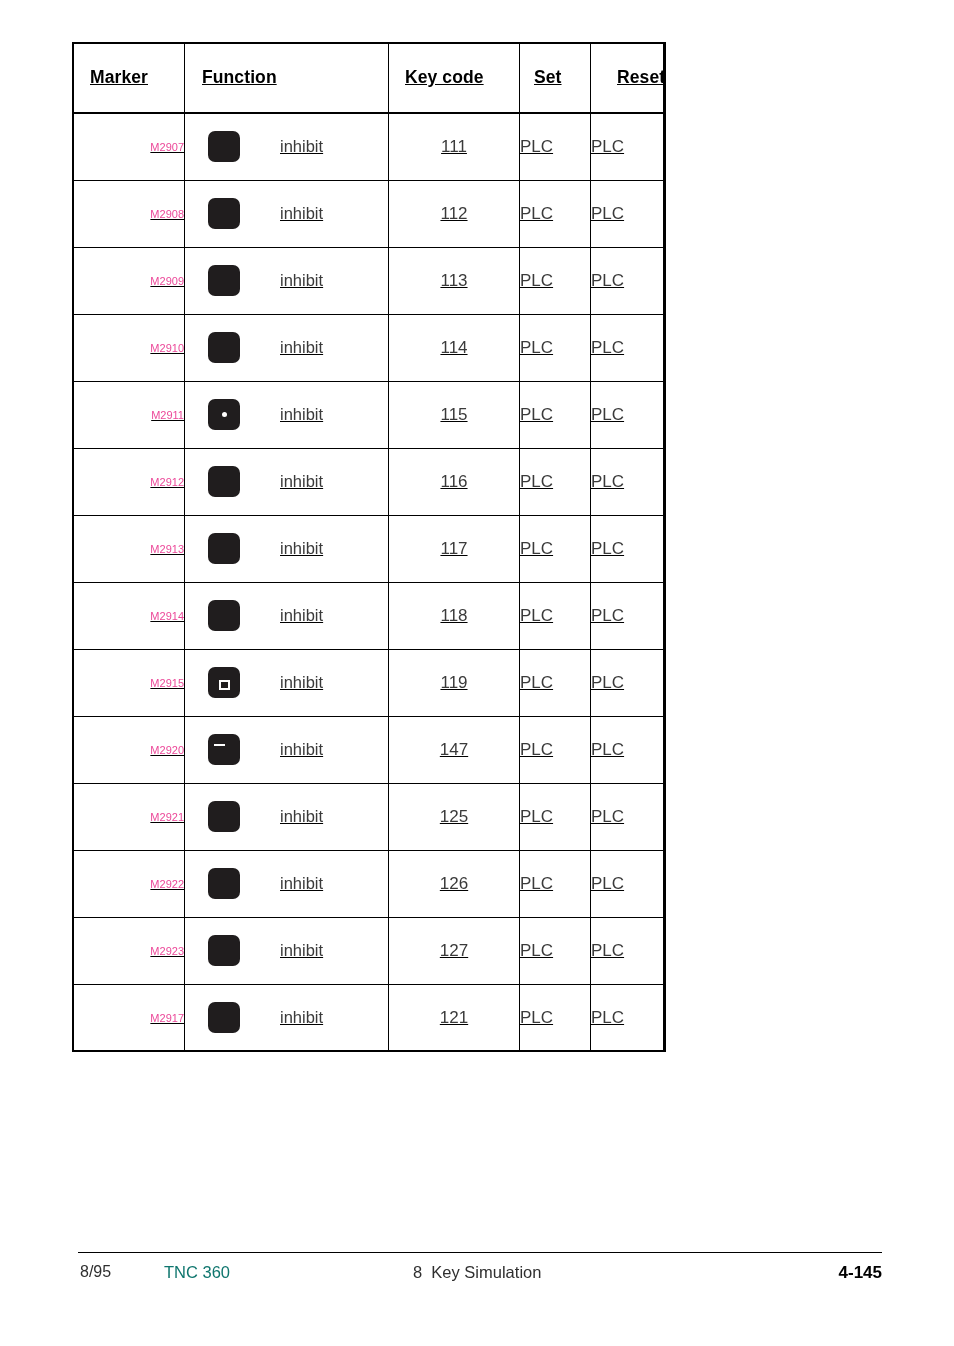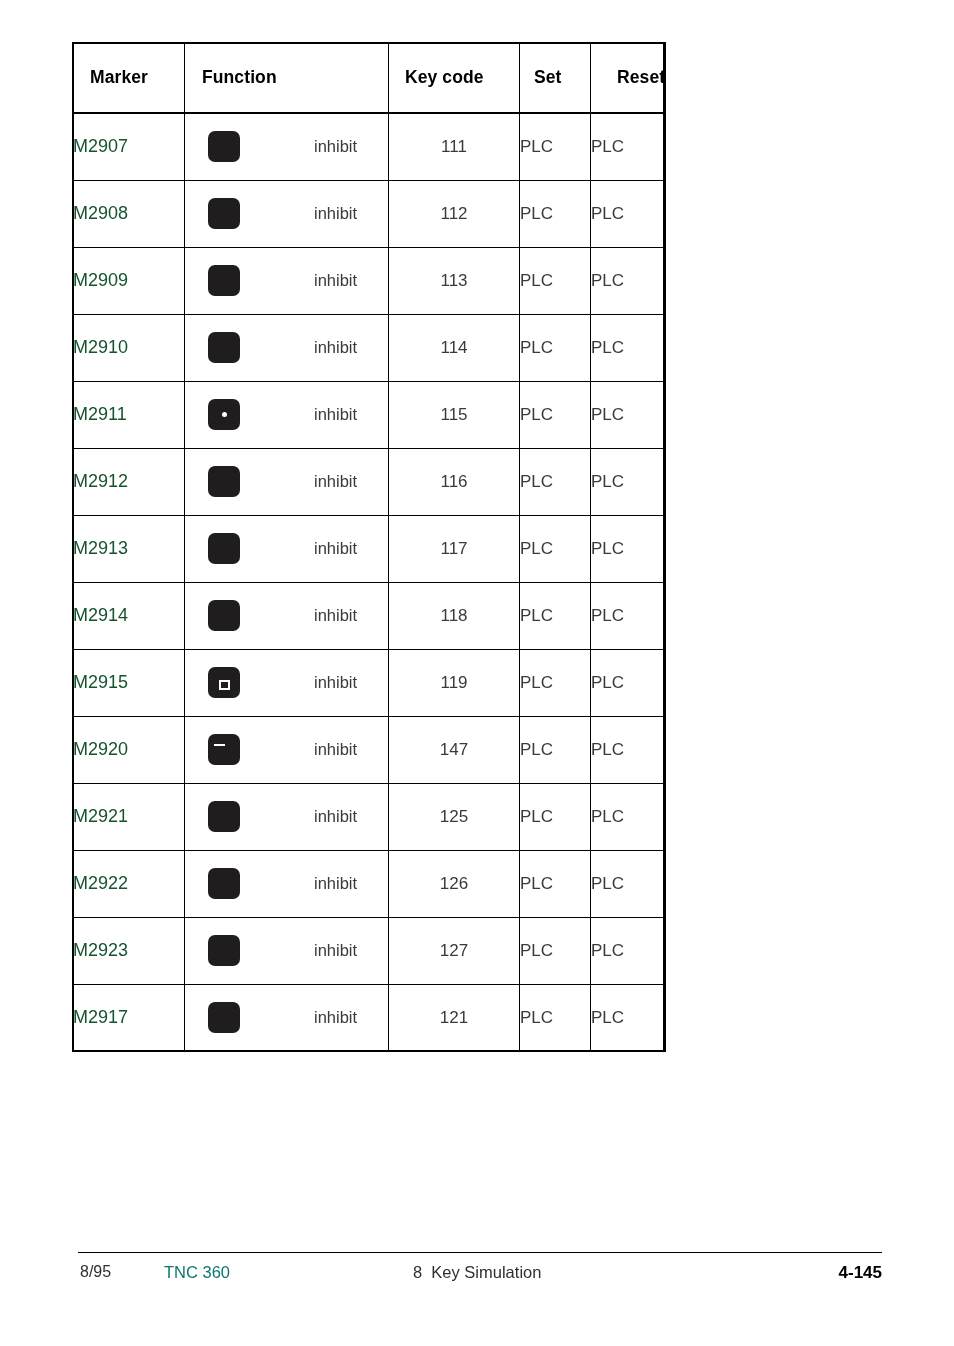--- a/index.html
+++ b/index.html
@@ -16,20 +16,21 @@
     color: #000000;
     overflow: hidden;
   }
 
   
   .table-wrap {
     position: absolute;
     left: 72px;
     top: 42px;
     width: 671px;
+    text-decoration: underline;
   }
   table.keytable {
     border-collapse: collapse;
     width: 593px;
     table-layout: fixed;
   }
   table.keytable th,
   table.keytable td {
     border: 1.6px solid #000000;
     padding: 0;
@@ -67,38 +68,39 @@
     letter-spacing: 0.1px;
     border-bottom-width: 2.4px;
   }
   table.keytable thead th.th-keycode { padding-left: 16px; }
   table.keytable thead th.th-set     { padding-left: 14px; }
   table.keytable thead th.th-reset   { padding-left: 26px; }
 
   table.keytable tbody tr { height: 67px; }
 
   td.cell-marker {
-    font-size: 18px;
-    color: #14532d;
+    font-size: 11px;
+    color: #ec4899;
     padding-left: 19px;
+    text-align: right;
   }
   td.cell-function {
     position: relative;
     padding-left: 0;
   }
   .fn-inner {
     display: flex;
     align-items: center;
     height: 100%;
     padding-left: 23px;
   }
   .fn-label {
     font-size: 16.5px;
     color: #3a3a3a;
-    margin-left: 74px;
+    margin-left: 40px;
   }
   td.cell-keycode {
     font-size: 17px;
     color: #3a3a3a;
     text-align: center;
     padding-right: 6px;
   }
   td.cell-set, td.cell-reset {
     font-size: 17px;
     color: #3a3a3a;

